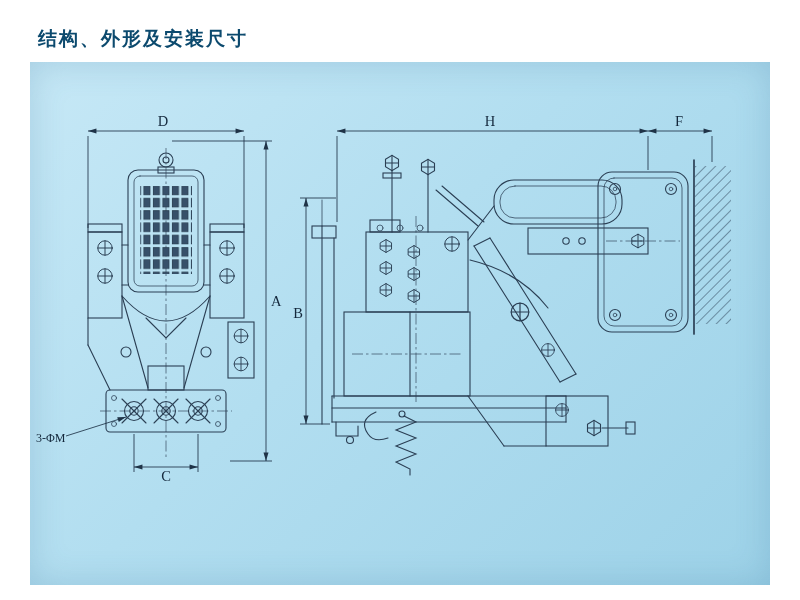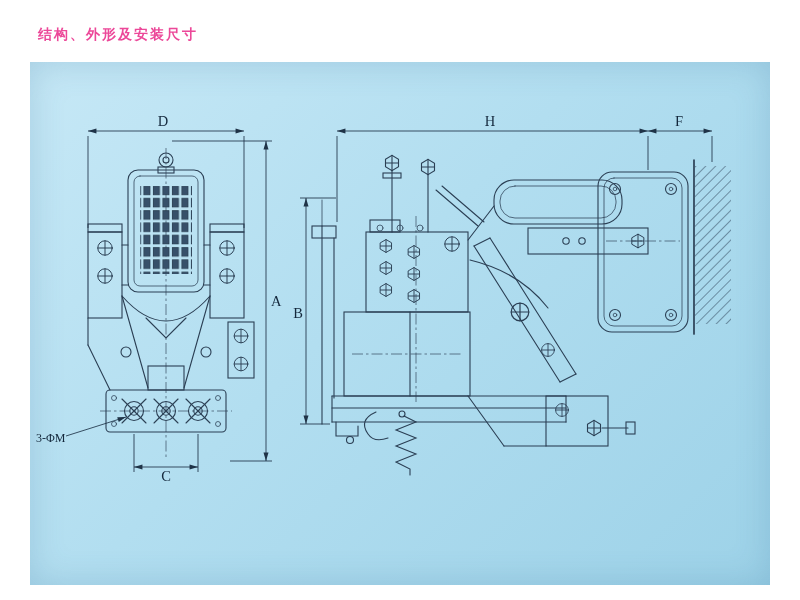--- a/index.html
+++ b/index.html
@@ -5,21 +5,21 @@
   * { margin:0; padding:0; box-sizing:border-box; }
   html,body { width:800px; height:600px; }
   body {
     background:#ffffff;
     font-family:"Liberation Sans", sans-serif;
     position:relative;
     overflow:hidden;
   }
   .title {
     position:absolute; left:38px; top:26px;
-    font-size:14px; font-weight:bold; color:#ec4899;
+    font-size:19px; font-weight:bold; color:#0c4a6e;
     letter-spacing:2px;
     font-family:"Liberation Sans", sans-serif;
   }
   .drawing-area {
     position:absolute; left:30px; top:62px;
     width:740px; height:523px;
     background:linear-gradient(135deg,#c6e8f6 0%,#b2def0 45%,#9dd2e8 100%);
     box-shadow: inset 0 0 34px rgba(50,110,150,.22);
   }
   svg { display:block; width:100%; height:100%; }

